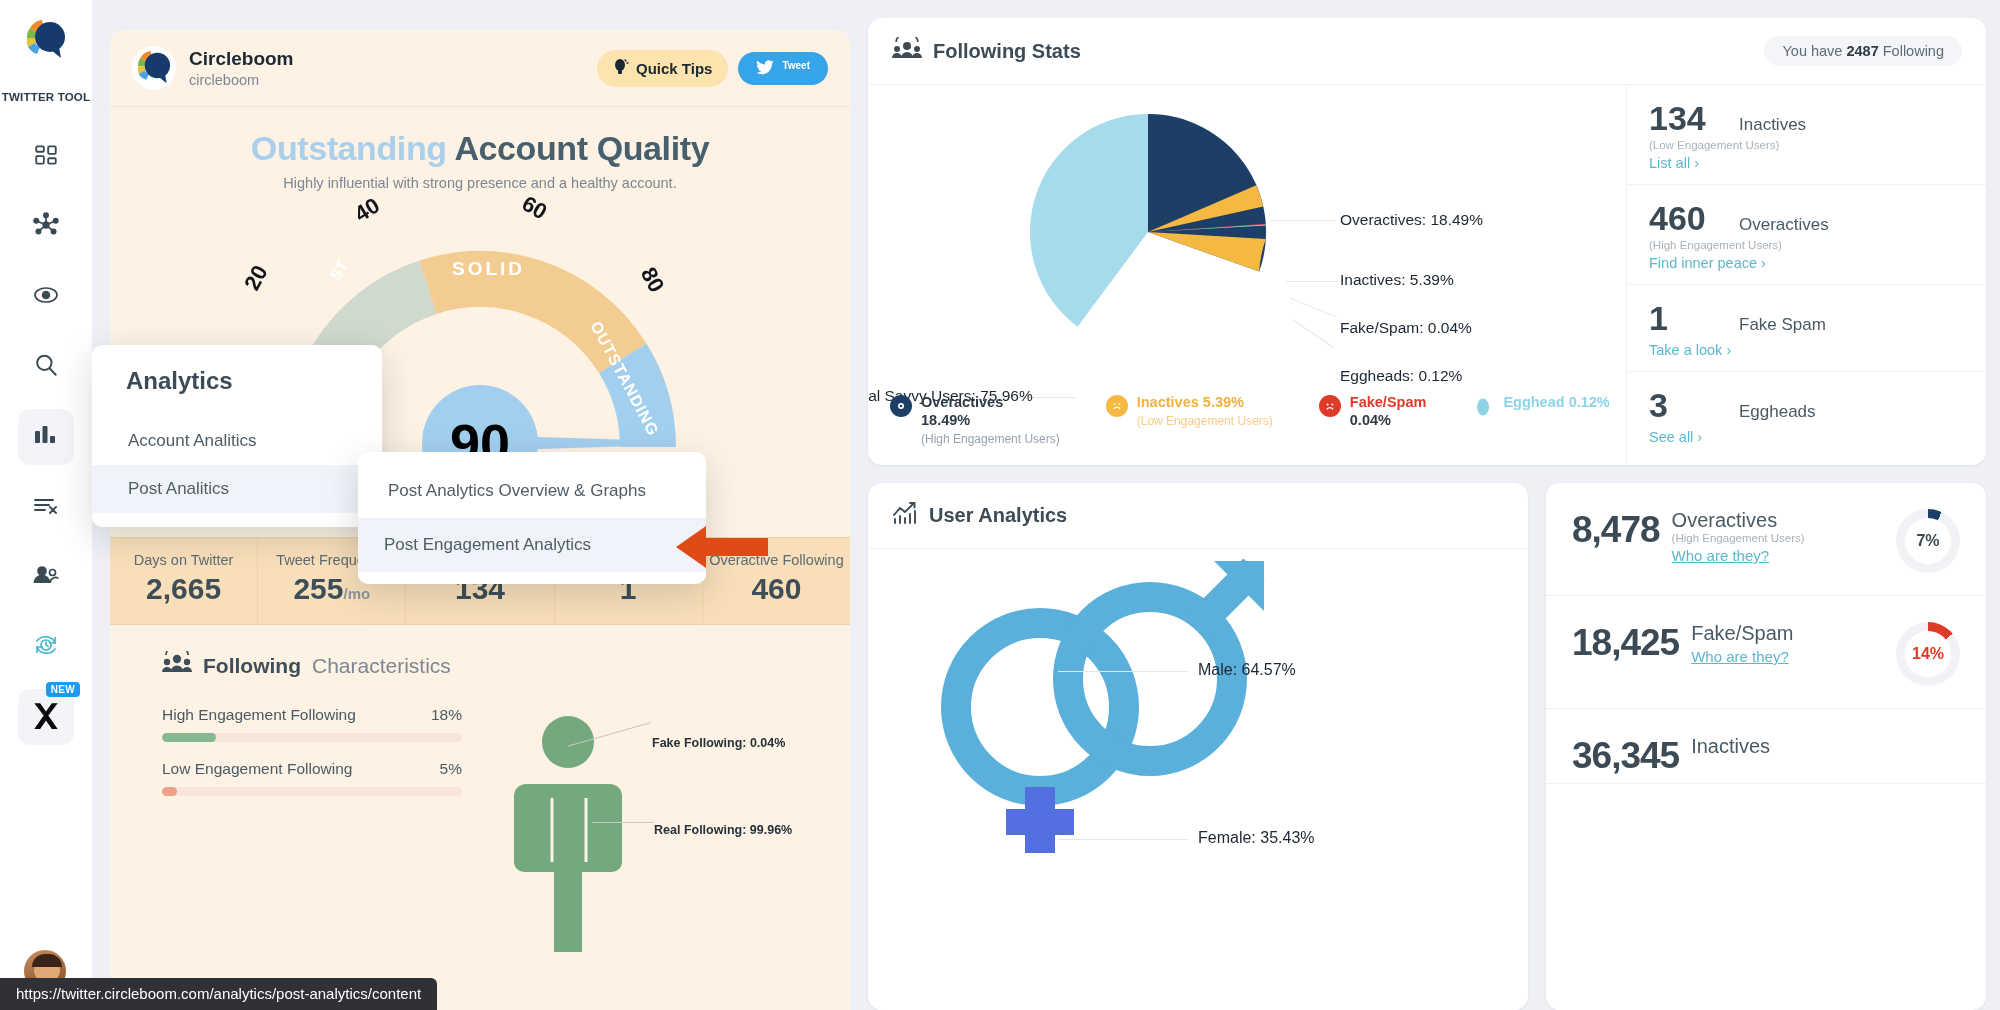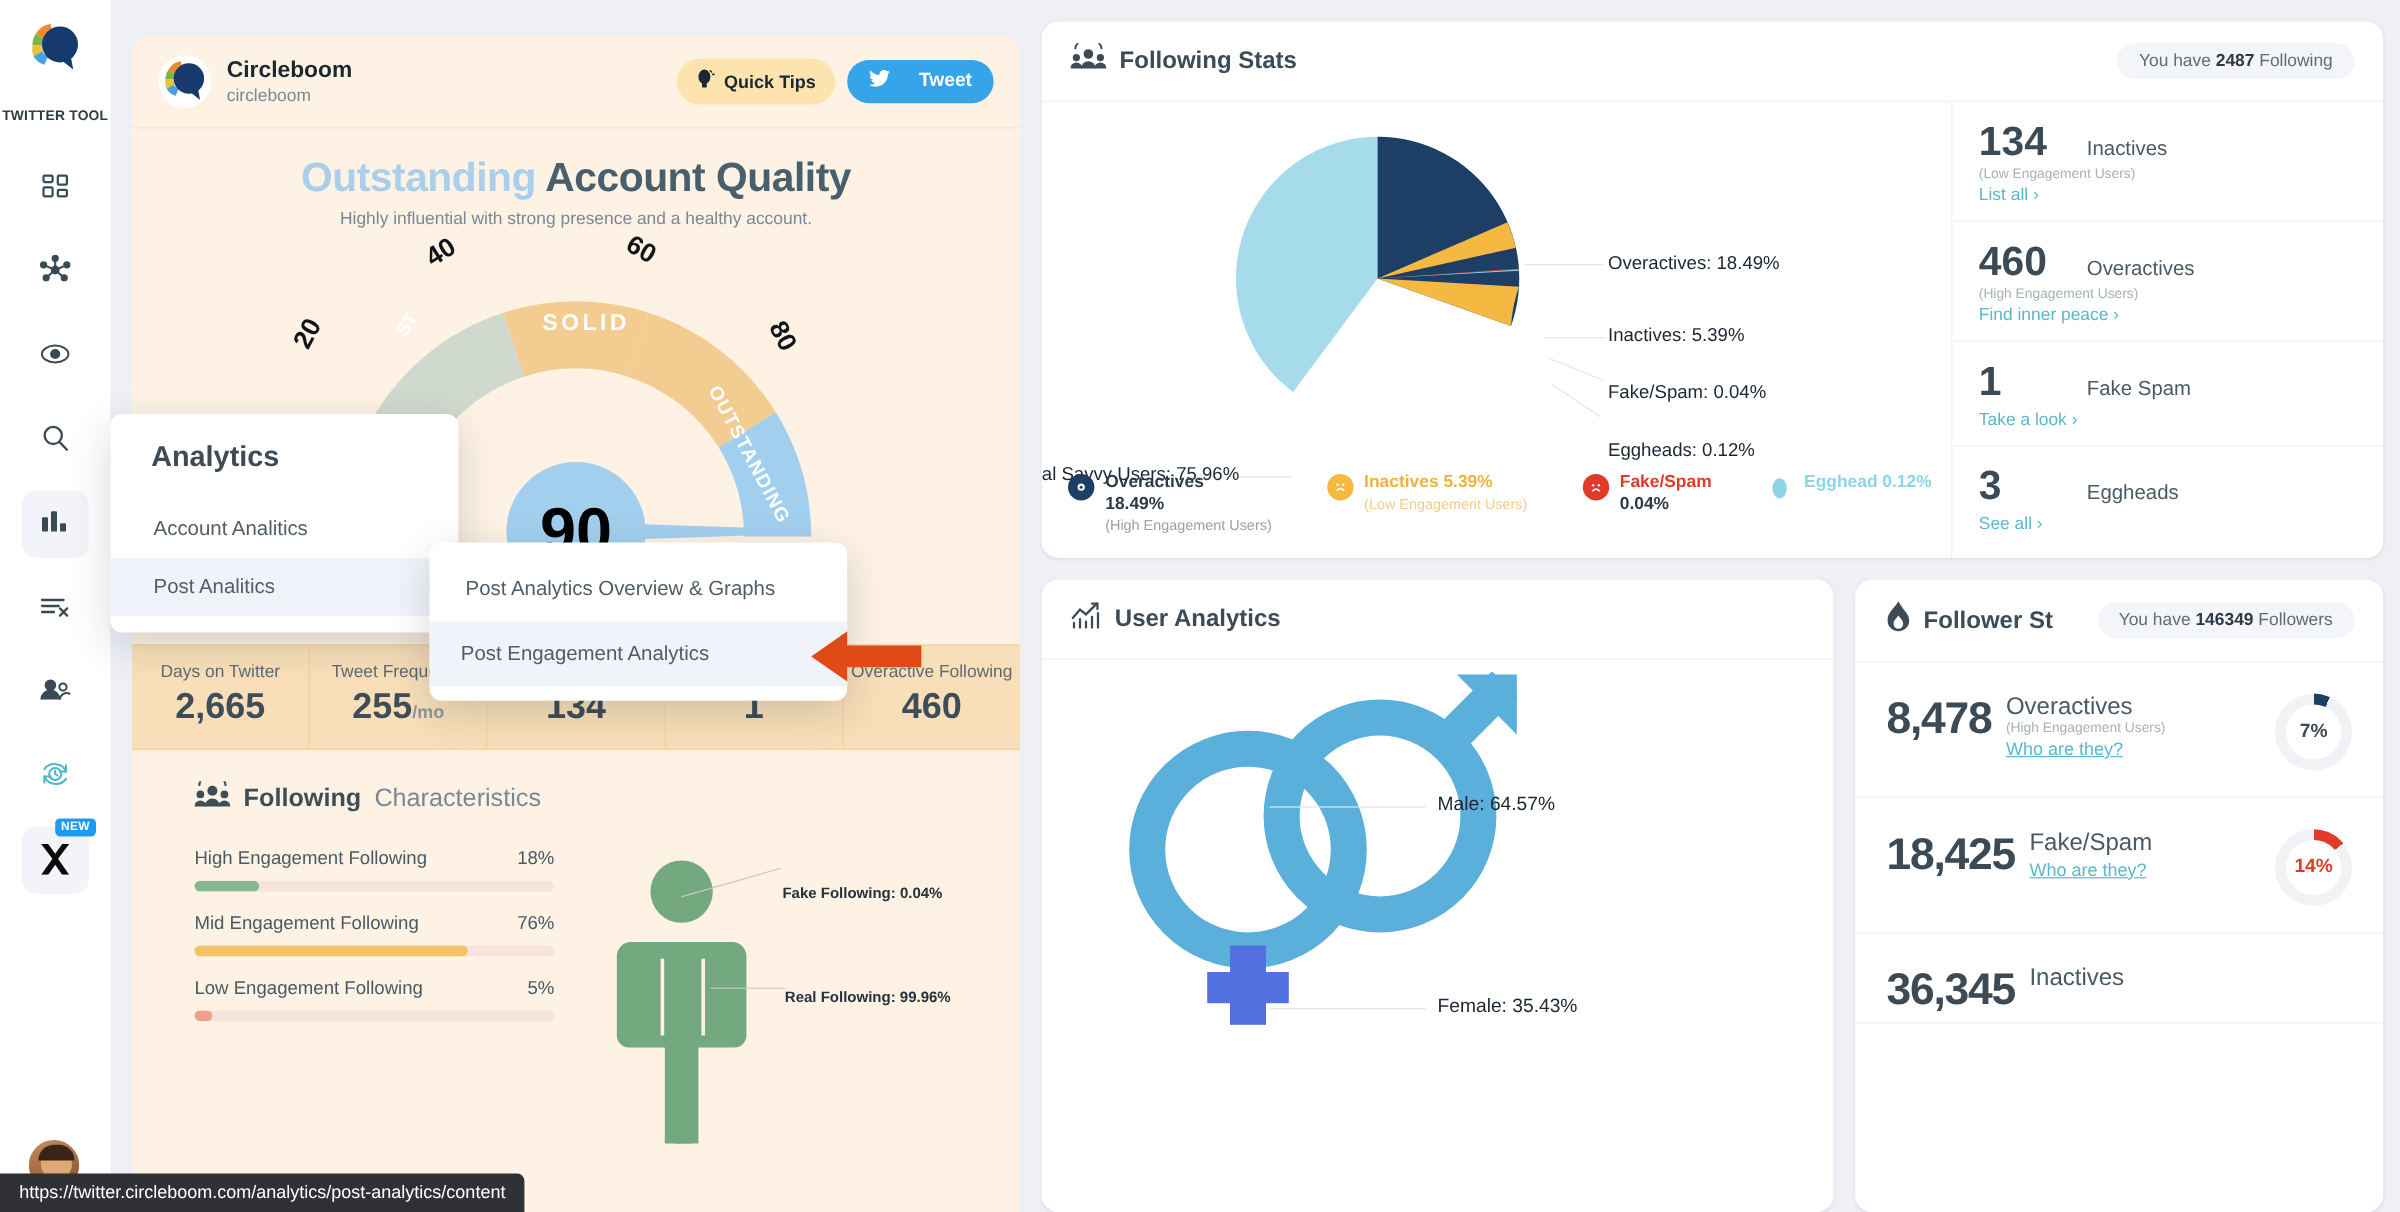--- a/index.html
+++ b/index.html
@@ -52,22 +52,22 @@
   .acct-id { display:flex; align-items:center; gap: 13px; }
   .acct-pic { width: 44px; height: 44px; border-radius:50%; background:#fff; position:relative; }
   .acct-name { font-size: 19px; font-weight: 700; color:#1b2733; line-height:1.15; }
   .acct-handle { font-size: 14.5px; color:#7b8794; margin-top:2px; }
   .head-actions { display:flex; align-items:center; gap: 10px; }
   .btn-tips {
     background:#fde4ae; color:#1b2733; font-weight:700; font-size:15px;
     border-radius: 20px; padding: 8px 16px; display:flex; align-items:center; gap:7px; border:none; cursor:pointer;
   }
   .btn-tweet {
-    background:#36a4e8; color:#fff; font-weight:700; font-size:16px;
-    border-radius: 20px; padding: 8px 18px; display:flex; align-items:center; gap:24px; border:none; cursor:pointer;
+    background:#36a4e8; color:#fff; font-weight:700; font-size:10px;
+    border-radius: 20px; padding: 8px 18px; display:flex; gap:8px; border:none; cursor:pointer;
   }
 
   .quality-title { text-align:center; font-size: 34px; font-weight: 700; color:#48606d; margin-top: 22px; letter-spacing:-.4px;}
   .quality-title .hl { color:#a9cfec; }
   .quality-sub { text-align:center; font-size: 14.5px; color:#7b8794; margin-top:7px; }
 
   .gauge-wrap { position: relative; width: 520px; height: 300px; margin: 16px auto 0; }
   .gauge-num {
     position:absolute; left:50%; top: 178px; transform:translateX(-50%);
     width: 116px; height: 116px; border-radius:50%; background:#a3cfee;
@@ -405,29 +405,20 @@
                 <div class="bar-top">
                   <span>High Engagement Following</span>
                   <span>18%</span>
                 </div>
                 <div class="bar-track">
                     <div class="bar-fill" style="width:18%;background:#85b890;"></div>
                   </div>
               </div>
               <div class="bar-row">
                 <div class="bar-top">
-                  <span>Mid Engagement Following</span>
-                  <span>76%</span>
-                </div>
-                <div class="bar-track">
-                    <div class="bar-fill" style="width:76%;background:#f3c366;"></div>
-                  </div>
-              </div>
-              <div class="bar-row">
-                <div class="bar-top">
                   <span>Low Engagement Following</span>
                   <span>5%</span>
                 </div>
                 <div class="bar-track">
                     <div class="bar-fill" style="width:5%;background:#f0a086;"></div>
                   </div>
               </div>
             </div>
 
             <div class="person-area">
@@ -625,34 +616,20 @@
               <path d="M122 64 a84 84 0 0 1 84 84 h-30 a54 54 0 0 0-54-54 z" fill="none"></path>
             </svg>
             <div class="leader" style="left: 190px; top: 122px; width: 130px;"></div>
             <span class="gender-label" style="left: 330px; top: 112px;">Male: 64.57%</span>
             <div class="leader" style="left: 190px; top: 290px; width: 130px;"></div>
             <span class="gender-label" style="left: 330px; top: 280px;">Female: 35.43%</span>
           </div>
         </div>
 
         <div class="card fs-card">
-          <div class="card-head">
-            <div class="card-head-l" style="gap:9px;">
-              <span>
-                <svg width="24" height="26" viewBox="0 0 24 26" fill="#3c4b56">
-                  <path d="M12 0 C8 7 3 9 3 16 a9 9 0 0 0 18 0 C21 10 16 8 12 0 z"></path>
-                  <path d="M12 12 c-2 3-4 4-4 7 a4 4 0 0 0 8 0 c0-3-2-4-4-7 z" fill="#fff"></path>
-                </svg>
-              </span>
-              <span>Follower St</span>
-            </div>
-            <div class="pill" style="margin-left:-48px;">
-              <span>You have </span><b>146349</b><span> Followers</span>
-            </div>
-          </div>
 
           <div class="fs-row">
             <span class="fs-num">8,478</span>
             <div class="fs-mid">
               <div class="fs-lbl">Overactives</div>
               <div class="fs-sub">(High Engagement Users)</div>
               <a class="fs-link">Who are they?</a>
             </div>
             <div class="donut" style="background:conic-gradient(#1d3f66 0 7%, #f1f2f6 7% 100%); color:#3b4a55;">
               <span class="hole"></span>

